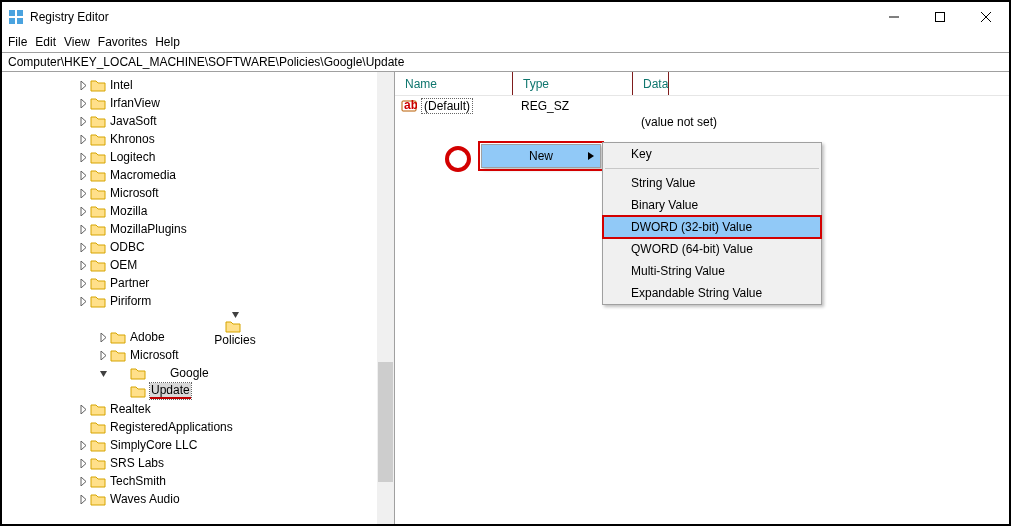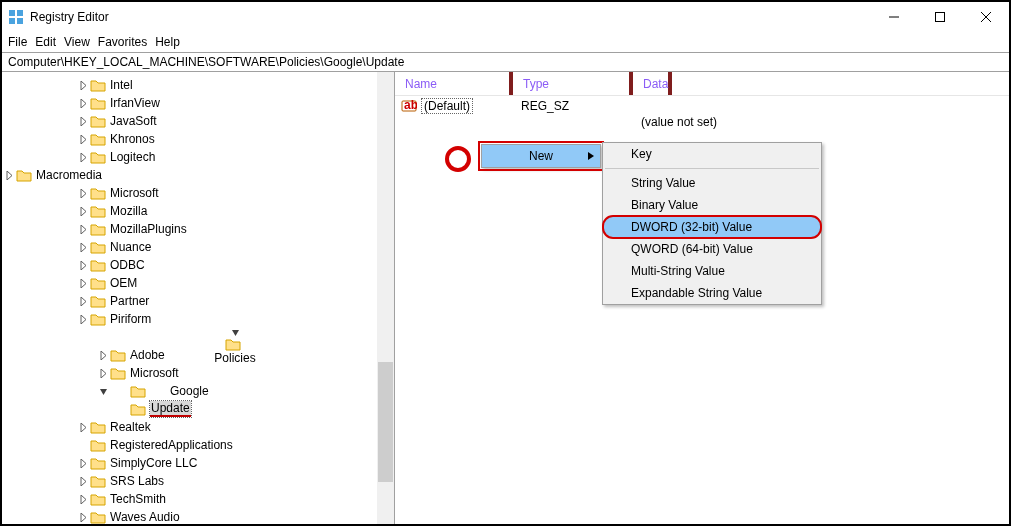--- a/index.html
+++ b/index.html
@@ -20,36 +20,36 @@
   .tree-row { display: flex; align-items: center; height: 18px; white-space: nowrap; }
   .tw { width: 14px; display: inline-flex; justify-content: center; align-items: center; color: #606060; }
   .tw svg { display: block; }
   .folder-icon { width: 16px; height: 14px; margin-right: 4px; }
   .node-label { color: #000; }
   .selected .node-label { background: #d8d8d8; outline: 1px dotted #666; padding: 0 1px; border-bottom: 2px solid #c00000; }
   .vscroll { position: absolute; right: 0; top: 0; bottom: 0; width: 17px; background: #f0f0f0; }
   .thumb { position: absolute; left: 1px; right: 1px; background: #cdcdcd; }
   .list-pane { flex: 1; position: relative; }
   .list-header { display: flex; height: 24px; border-bottom: 1px solid #e6e6e6; align-items: center; }
-  .col { padding-left: 10px; border-right: 4px solid #7f1d1d; height: 100%; display: flex; align-items: center; color: #8b5cf6; }
+  .col { padding-left: 10px; border-right: 1px solid #7f1d1d; height: 100%; display: flex; align-items: center; color: #0f766e; }
   .col-name { width: 118px; }
   .col-type { width: 120px; }
   .col-data { }
   .list-row { display: flex; height: 20px; align-items: center; padding-left: 6px; }
   .val-icon { width: 16px; height: 16px; margin-right: 4px; }
   .val-name { width: 94px; }
   .val-name .dotted { border: 1px dotted #666; padding: 0 2px; }
   .val-type { width: 120px; padding-left:6px; }
   .val-data { padding-left:6px;margin-top:32px; }
   .annot-circle { position: absolute; border: 4px solid #d30000; border-radius: 50%; }
   .ctx-parent, .ctx-sub { position: absolute; background: #f0f0f0; border: 1px solid #a0a0a0; box-shadow: 2px 2px 3px rgba(0,0,0,.25); }
   .ctx-parent { outline: 2px solid #d30000; outline-offset: 1px; }
   .ctx-item { height: 22px; display: flex; align-items: center; padding: 0 28px 0 28px; position: relative; }
   .ctx-hover { background: #91c9f7; }
-  .ctx-red { outline: 2px solid #d30000; outline-offset: -1px; border-radius: 10px; }
+  .ctx-red { outline: 2px solid #d30000; outline-offset: -1px; }
   .ctx-arrow { position: absolute; right: 6px; top: 50%; transform: translateY(-50%); }
 </style>
 </head>
 <body>
 
 <div class="window">
 
   <div class="titlebar">
     <span class="app-icon">
       <svg width="16" height="16" viewBox="0 0 16 16">
@@ -144,21 +144,21 @@
             <span class="tw">
               <svg width="9" height="9">
                 <path d="M2 0 L7 4.5 L2 9 Z" fill="none" stroke="#606060"></path>
               </svg>
             </span>
             <span class="folder-icon"><svg width="16" height="14">
                 <path d="M1 3 L6 3 L8 5 L15 5 L15 13 L1 13 Z" fill="#ffe08a" stroke="#d6a400"></path>
               </svg></span>
             <span class="node-label">Logitech</span>
           </div>
-          <div class="tree-row" style="">
+          <div class="tree-row" style="padding-left: 74px;">
             <span class="tw">
               <svg width="9" height="9">
                 <path d="M2 0 L7 4.5 L2 9 Z" fill="none" stroke="#606060"></path>
               </svg>
             </span>
             <span class="folder-icon"><svg width="16" height="14">
                 <path d="M1 3 L6 3 L8 5 L15 5 L15 13 L1 13 Z" fill="#ffe08a" stroke="#d6a400"></path>
               </svg></span>
             <span class="node-label">Macromedia</span>
           </div>
@@ -187,31 +187,20 @@
           <div class="tree-row" style="padding-left: 74px;">
             <span class="tw">
               <svg width="9" height="9">
                 <path d="M2 0 L7 4.5 L2 9 Z" fill="none" stroke="#606060"></path>
               </svg>
             </span>
             <span class="folder-icon"><svg width="16" height="14">
                 <path d="M1 3 L6 3 L8 5 L15 5 L15 13 L1 13 Z" fill="#ffe08a" stroke="#d6a400"></path>
               </svg></span>
             <span class="node-label">MozillaPlugins</span>
-          </div>
-          <div class="tree-row" style="padding-left: 74px;">
-            <span class="tw">
-              <svg width="9" height="9">
-                <path d="M2 0 L7 4.5 L2 9 Z" fill="none" stroke="#606060"></path>
-              </svg>
-            </span>
-            <span class="folder-icon"><svg width="16" height="14">
-                <path d="M1 3 L6 3 L8 5 L15 5 L15 13 L1 13 Z" fill="#ffe08a" stroke="#d6a400"></path>
-              </svg></span>
-            <span class="node-label">Nuance</span>
           </div>
           <div class="tree-row" style="padding-left: 74px;">
             <span class="tw">
               <svg width="9" height="9">
                 <path d="M2 0 L7 4.5 L2 9 Z" fill="none" stroke="#606060"></path>
               </svg>
             </span>
             <span class="folder-icon"><svg width="16" height="14">
                 <path d="M1 3 L6 3 L8 5 L15 5 L15 13 L1 13 Z" fill="#ffe08a" stroke="#d6a400"></path>
               </svg></span>

